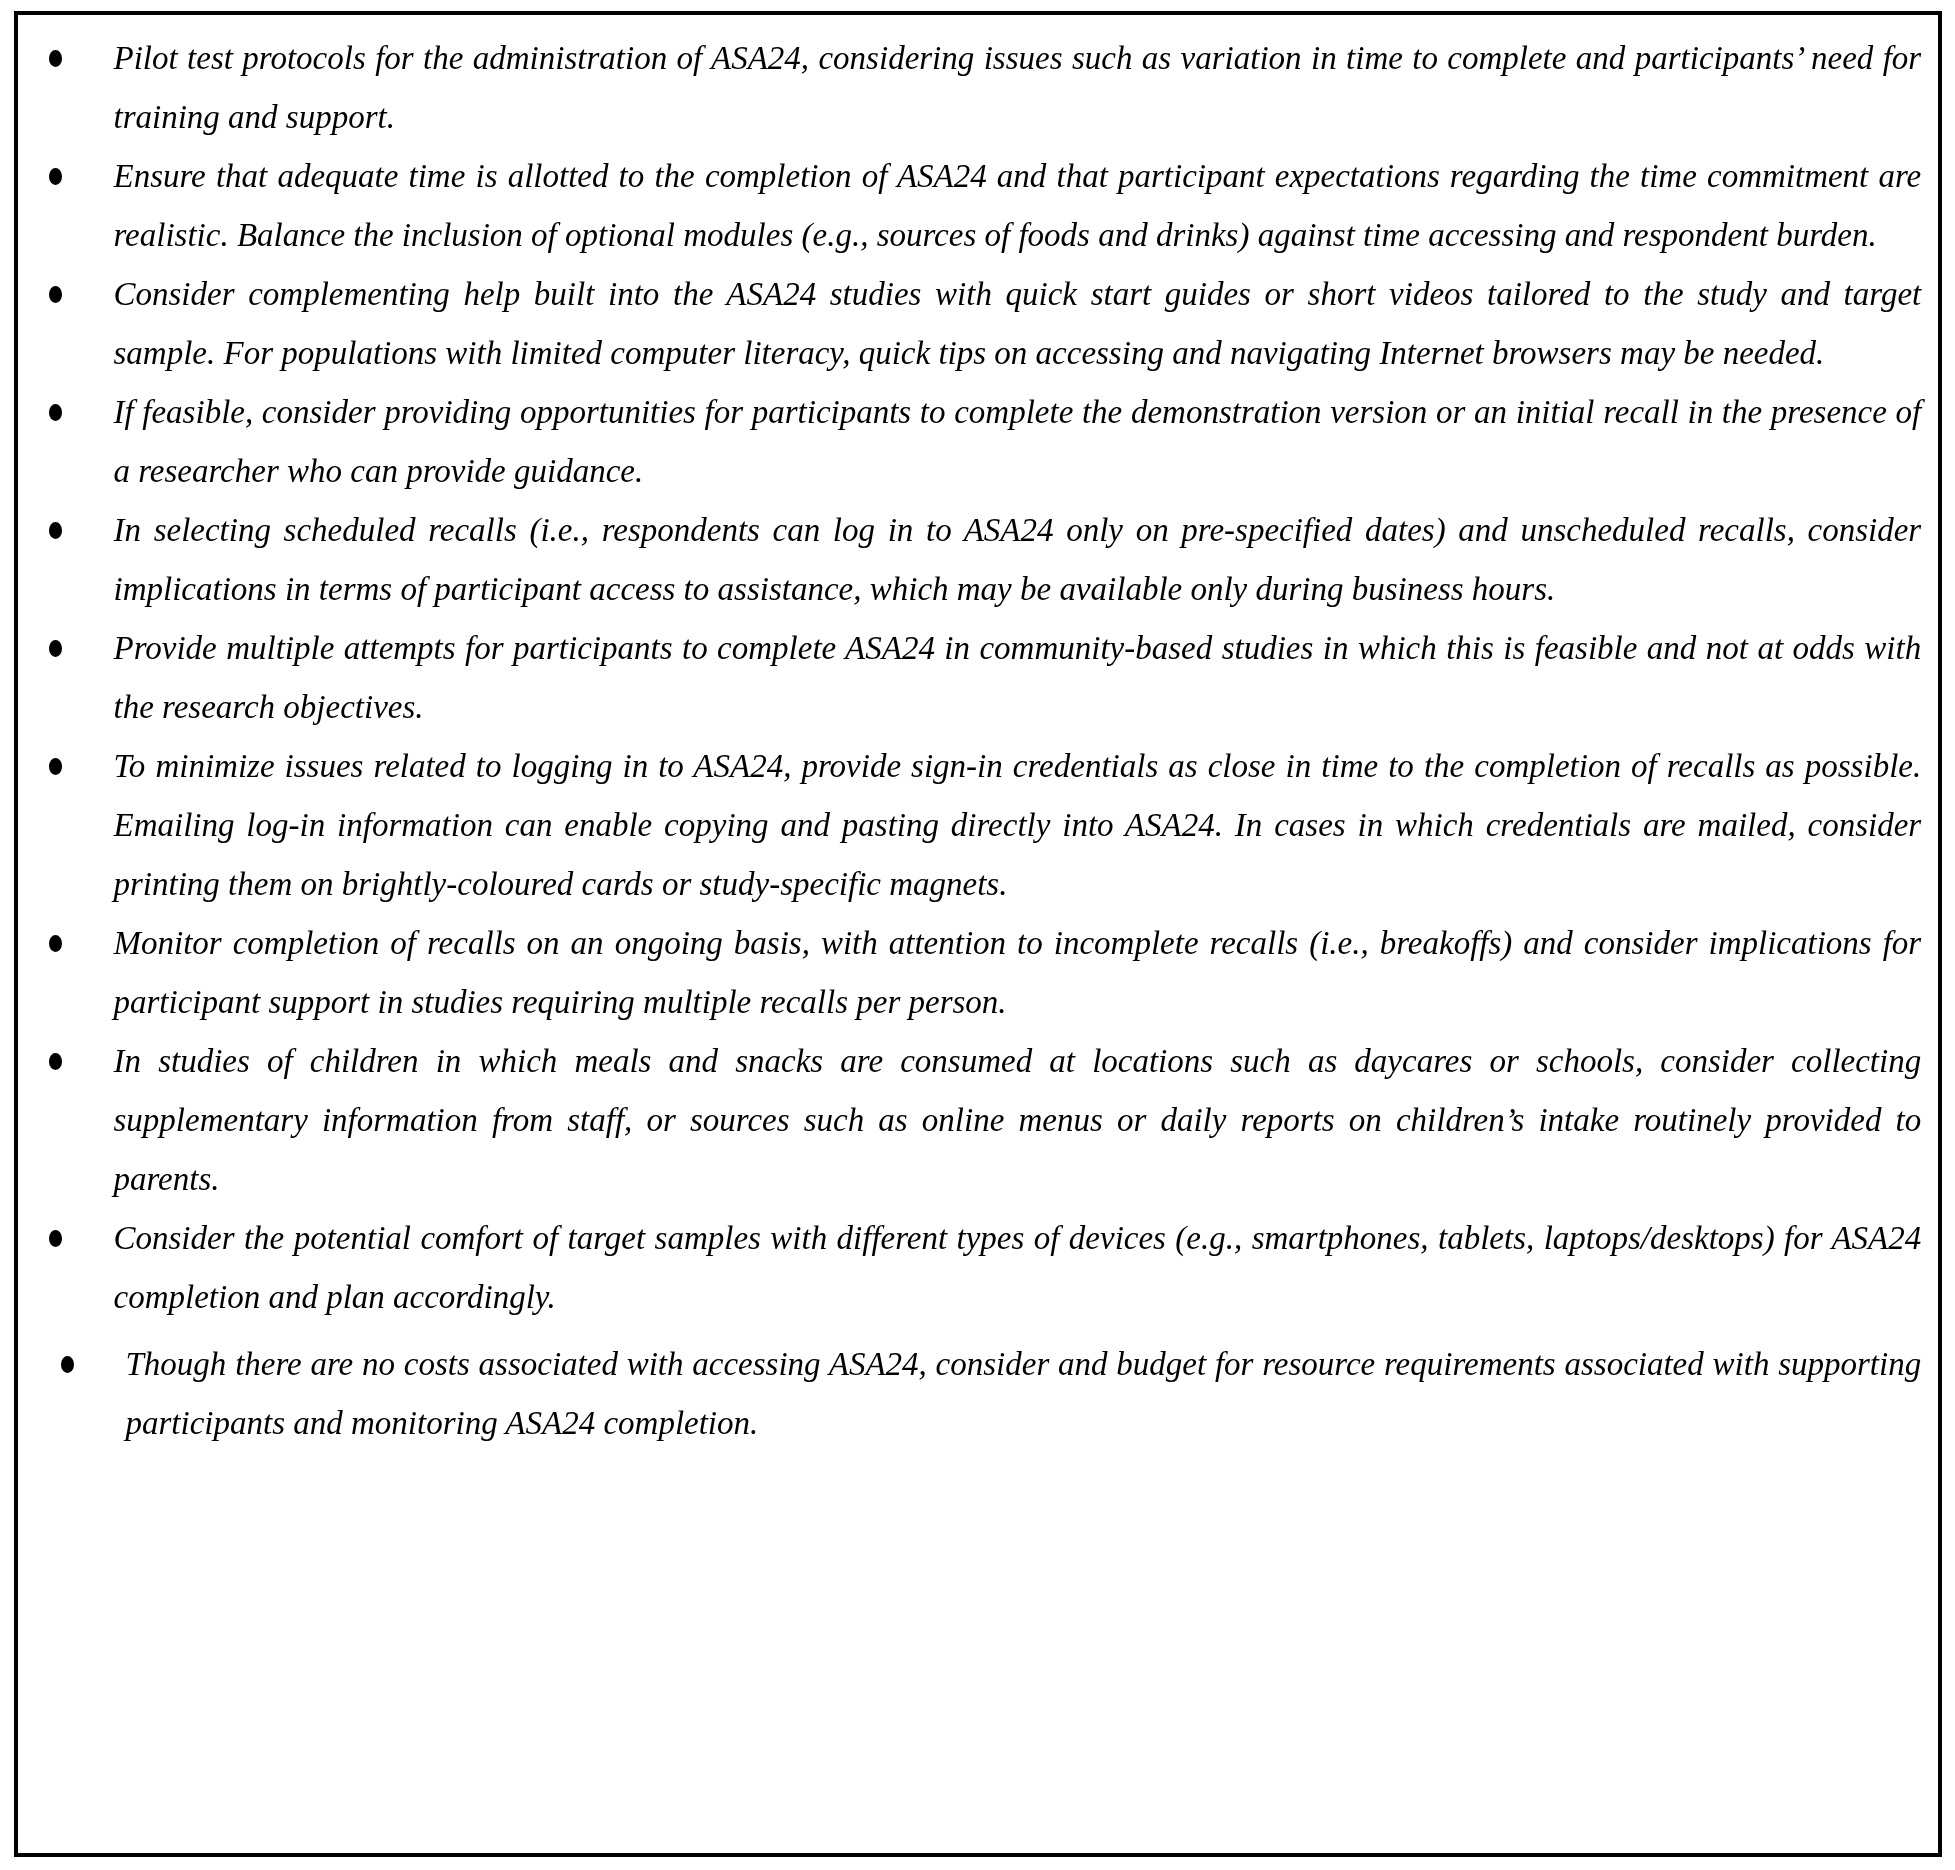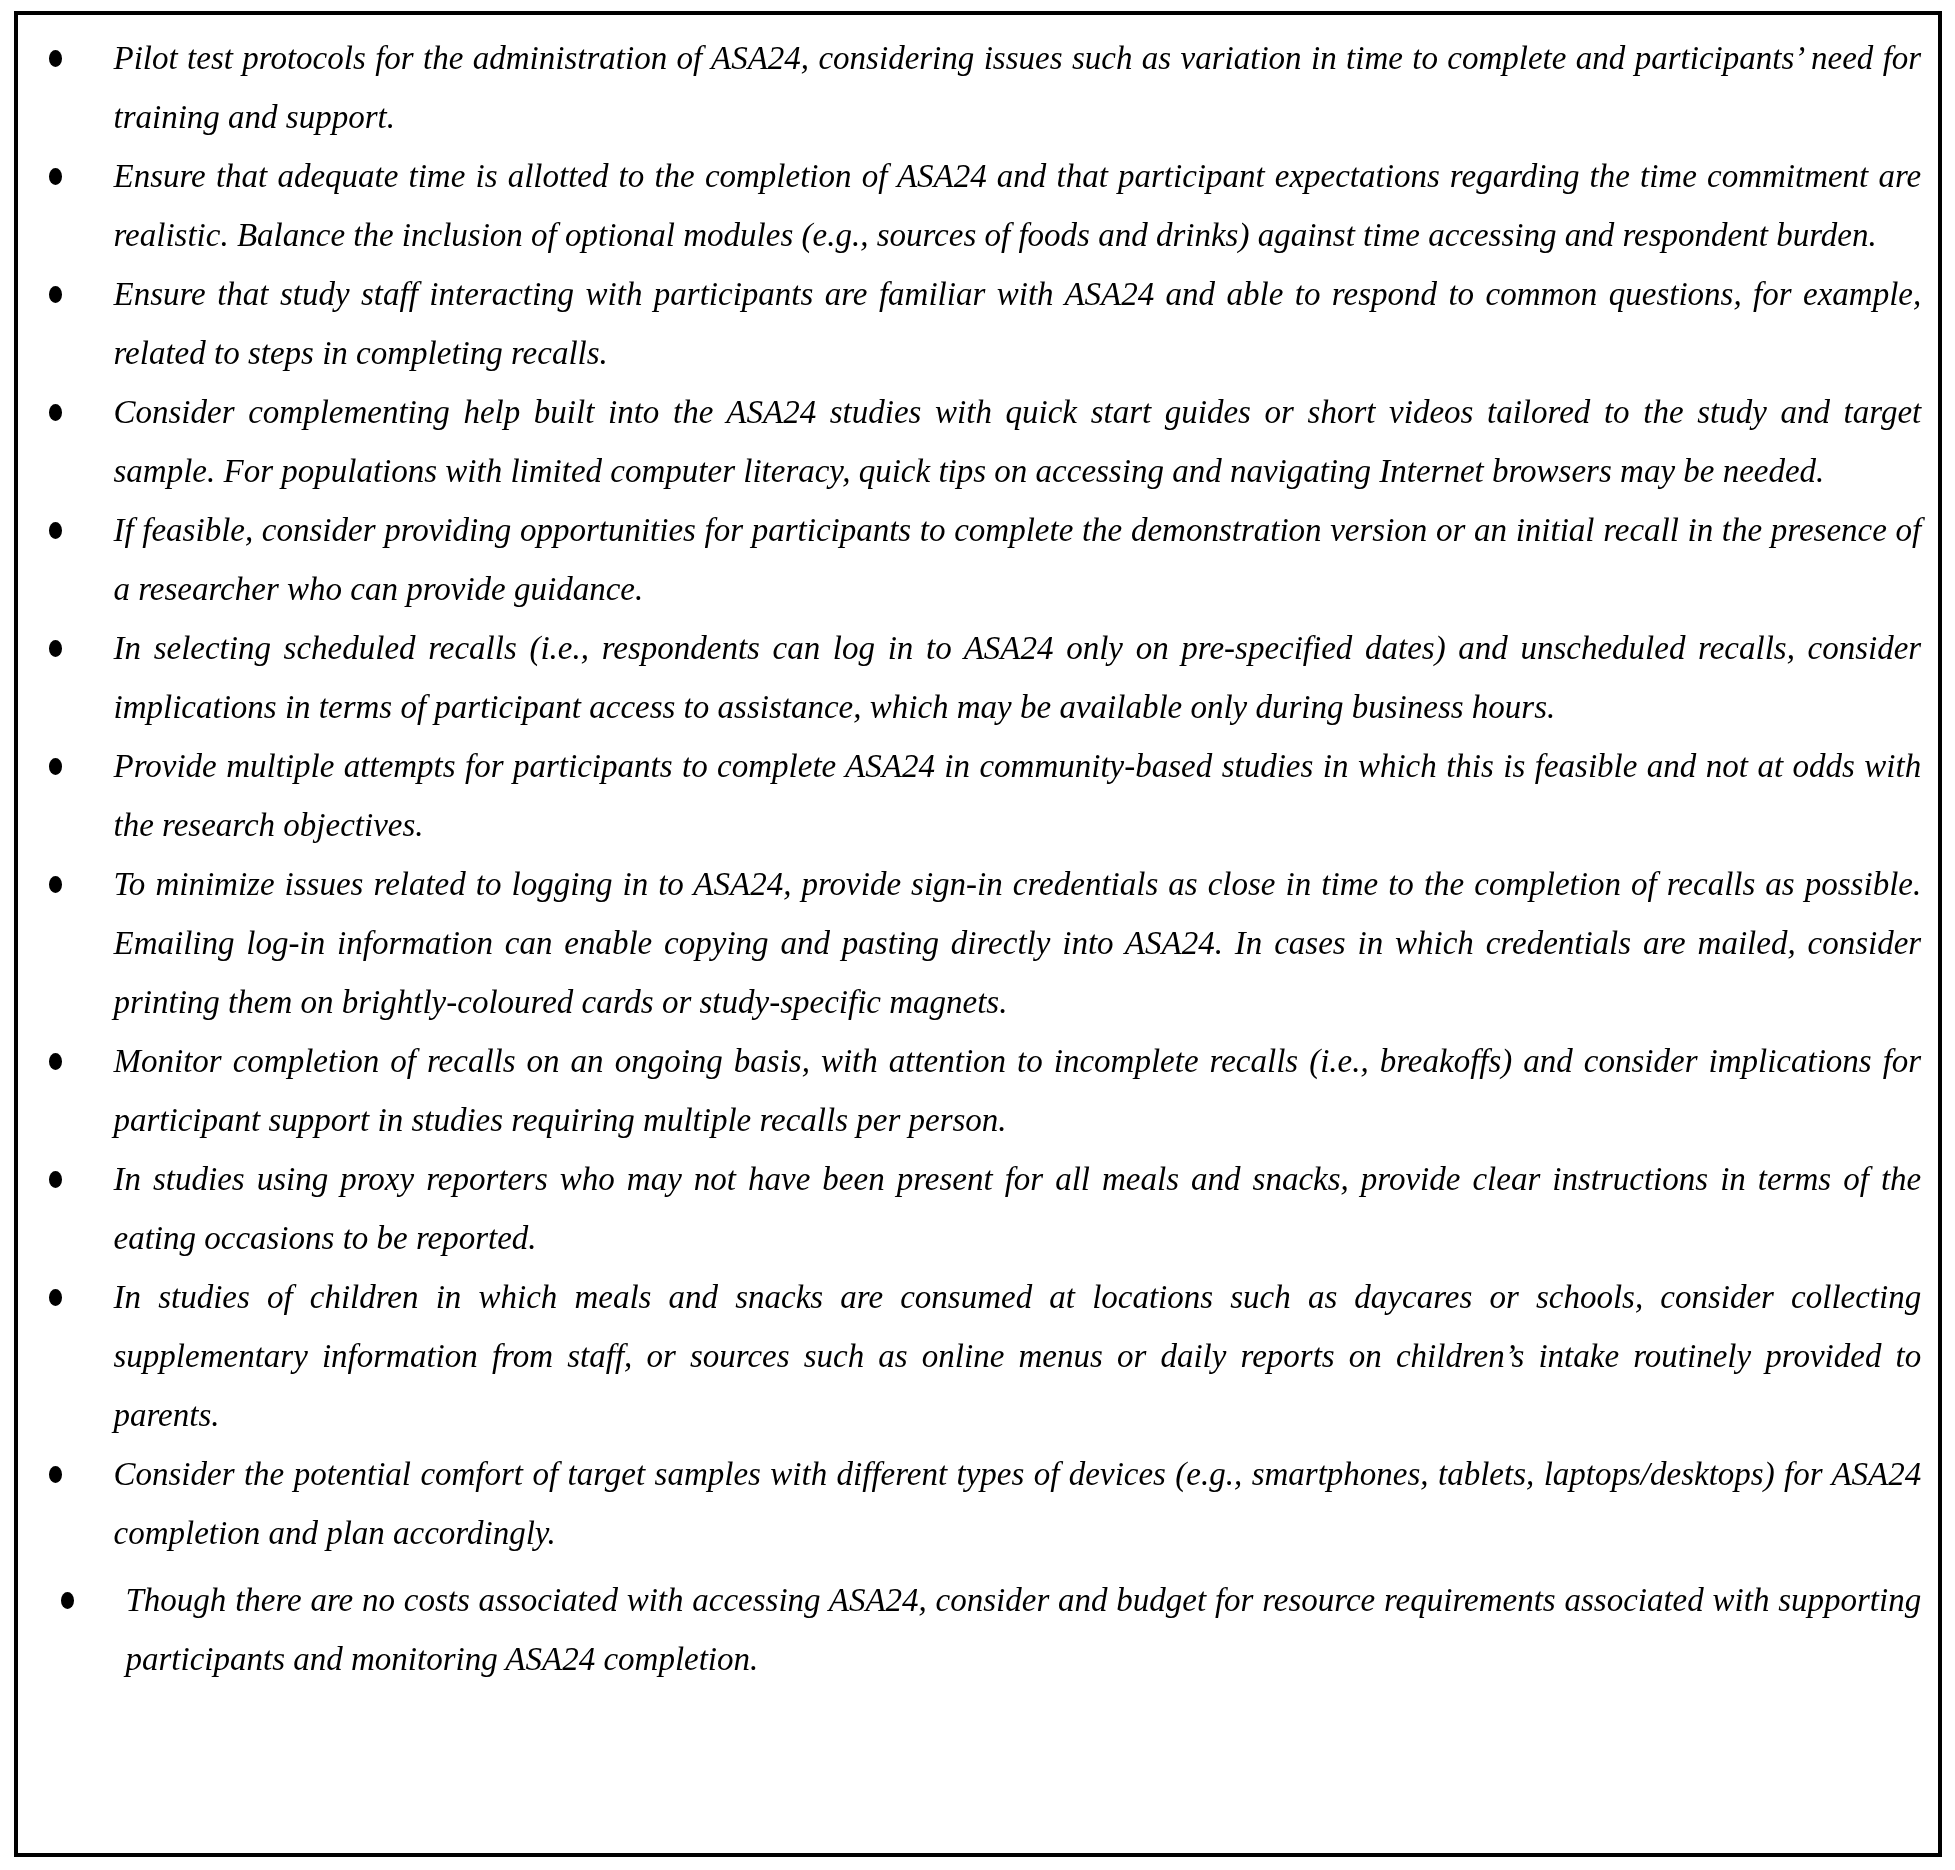--- a/index.html
+++ b/index.html
@@ -63,24 +63,20 @@
       <li class="bullet-item">
         <span class="dot"></span>
         <span>Pilot test protocols for the administration of ASA24, considering issues such as variation in time to complete and participants’ need for training and support.</span>
       </li>
       <li class="bullet-item">
         <span class="dot"></span>
         <span>Ensure that adequate time is allotted to the completion of ASA24 and that participant expectations regarding the time commitment are realistic. Balance the inclusion of optional modules (e.g., sources of foods and drinks) against time accessing and respondent burden.</span>
       </li>
       <li class="bullet-item">
         <span class="dot"></span>
-        <span>Ensure that study staff interacting with participants are familiar with ASA24 and able to respond to common questions, for example, related to steps in completing recalls.</span>
-      </li>
-      <li class="bullet-item">
-        <span class="dot"></span>
         <span>Consider complementing help built into the ASA24 studies with quick start guides or short videos tailored to the study and target sample. For populations with limited computer literacy, quick tips on accessing and navigating Internet browsers may be needed.</span>
       </li>
       <li class="bullet-item">
         <span class="dot"></span>
         <span>If feasible, consider providing opportunities for participants to complete the demonstration version or an initial recall in the presence of a researcher who can provide guidance.</span>
       </li>
       <li class="bullet-item">
         <span class="dot"></span>
         <span>In selecting scheduled recalls (i.e., respondents can log in to ASA24 only on pre-specified dates) and unscheduled recalls, consider implications in terms of participant access to assistance, which may be available only during business hours.</span>
       </li>
@@ -91,24 +87,20 @@
       <li class="bullet-item">
         <span class="dot"></span>
         <span>To minimize issues related to logging in to ASA24, provide sign-in credentials as close in time to the completion of recalls as possible. Emailing log-in information can enable copying and pasting directly into ASA24. In cases in which credentials are mailed, consider printing them on brightly-coloured cards or study-specific magnets.</span>
       </li>
       <li class="bullet-item">
         <span class="dot"></span>
         <span>Monitor completion of recalls on an ongoing basis, with attention to incomplete recalls (i.e., breakoffs) and consider implications for participant support in studies requiring multiple recalls per person.</span>
       </li>
       <li class="bullet-item">
         <span class="dot"></span>
-        <span>In studies using proxy reporters who may not have been present for all meals and snacks, provide clear instructions in terms of the eating occasions to be reported.</span>
-      </li>
-      <li class="bullet-item">
-        <span class="dot"></span>
         <span>In studies of children in which meals and snacks are consumed at locations such as daycares or schools, consider collecting supplementary information from staff, or sources such as online menus or daily reports on children’s intake routinely provided to parents.</span>
       </li>
       <li class="bullet-item">
         <span class="dot"></span>
         <span>Consider the potential comfort of target samples with different types of devices (e.g., smartphones, tablets, laptops/desktops) for ASA24 completion and plan accordingly.</span>
       </li>
       <li class="bullet-item">
         <span class="dot"></span>
         <span>Though there are no costs associated with accessing ASA24, consider and budget for resource requirements associated with supporting participants and monitoring ASA24 completion.</span>
       </li>

